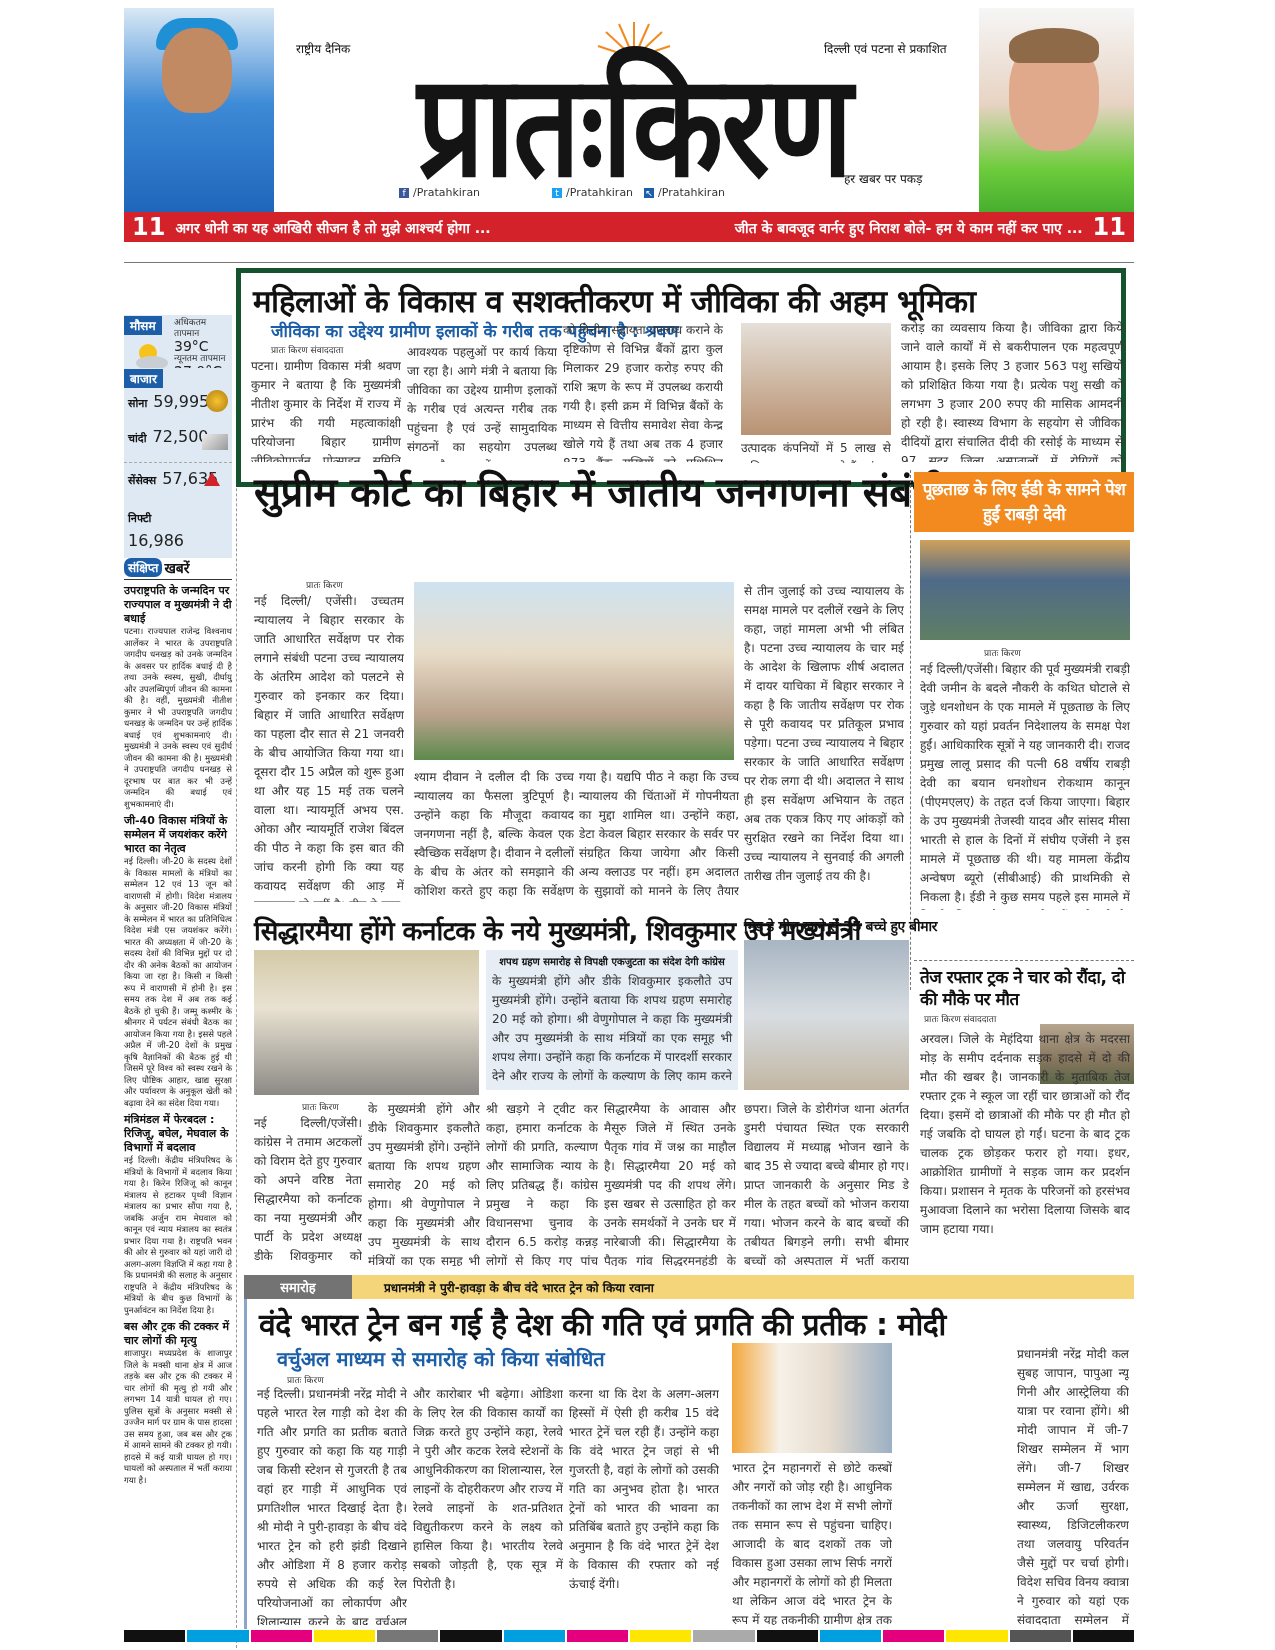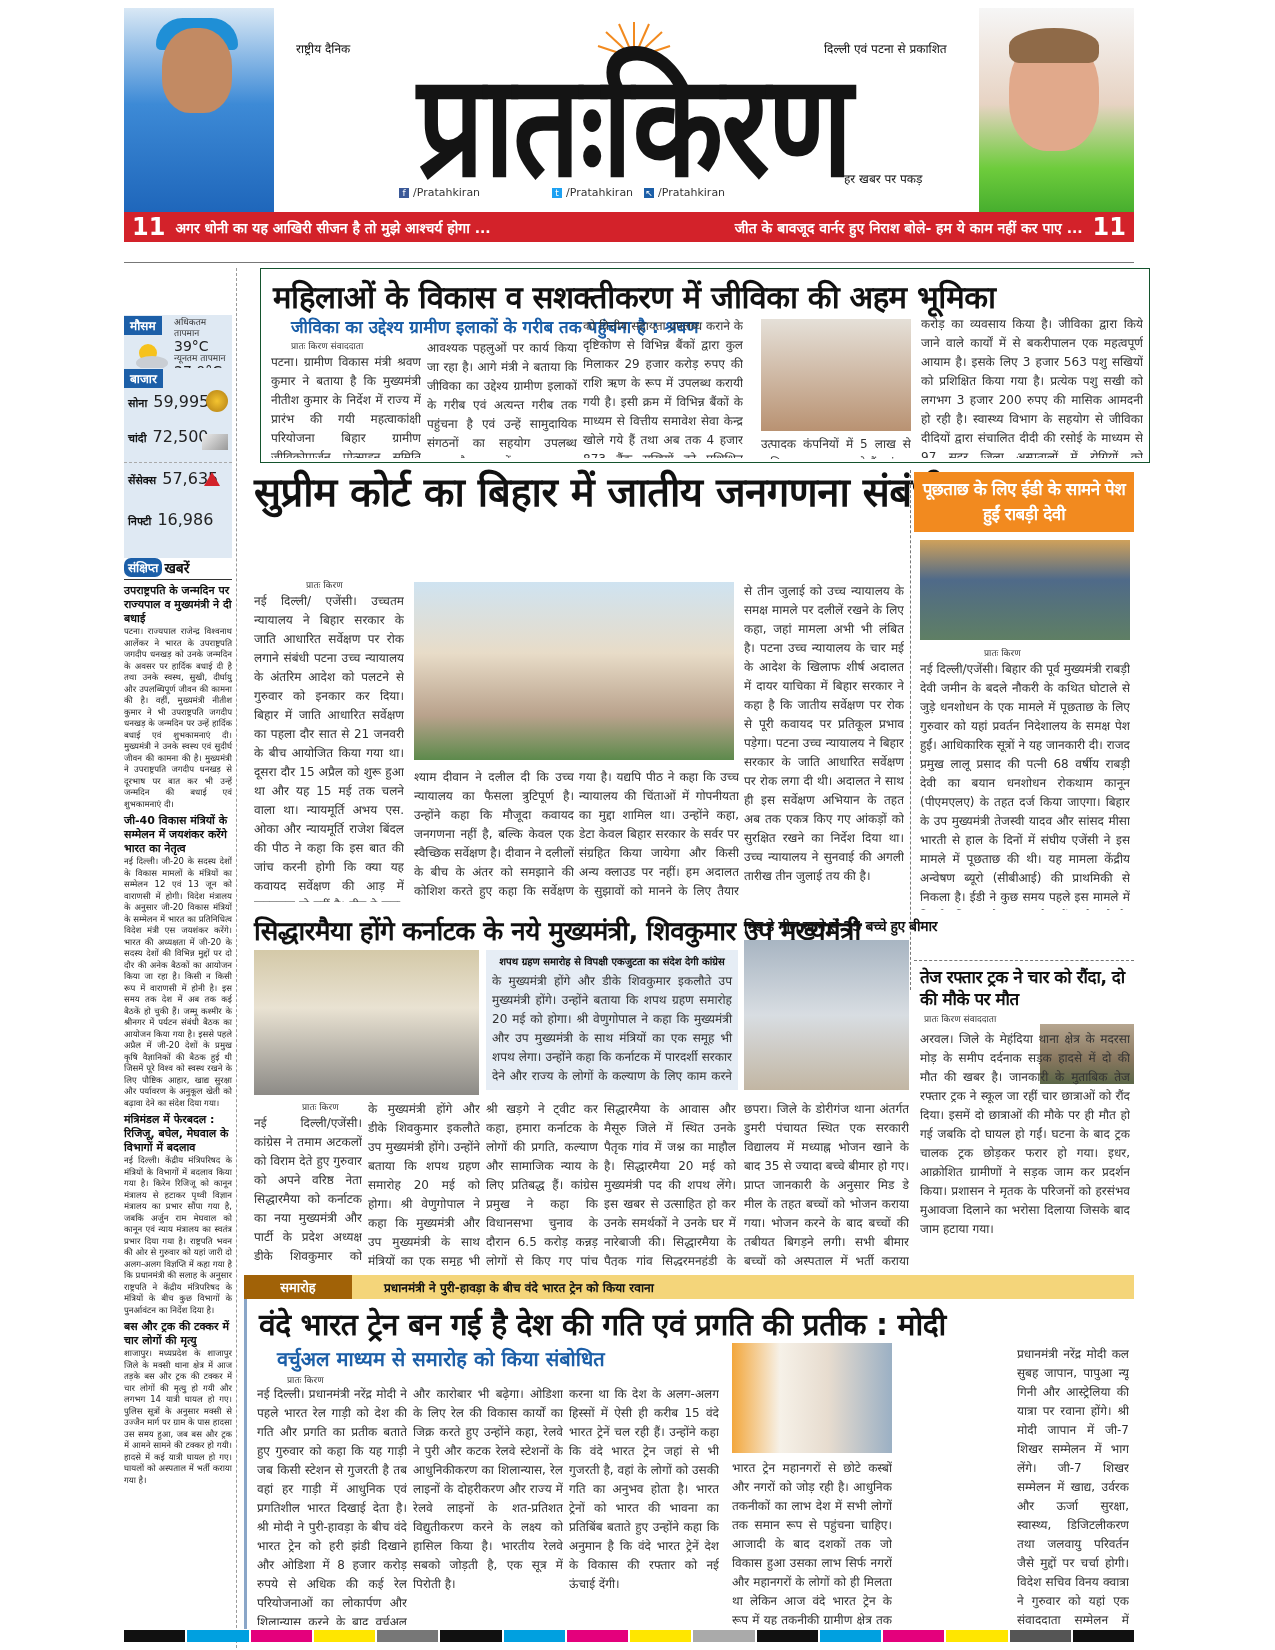--- a/index.html
+++ b/index.html
@@ -49,39 +49,39 @@
   .arrow-up { position:absolute; right:12px; width:0; height:0; border-left:8px solid transparent; border-right:8px solid transparent; border-bottom:14px solid #d3222a; }
   .sankshipt { left: 0; top: 290px; width: 108px; }
   .sankshipt-hdr { display:flex; align-items:center; gap:2px; border-bottom: 1px solid #333; padding-bottom: 2px; }
   .sankshipt-hdr .a { background:#1c5fa8; color:#fff; font-weight:bold; font-size:12px; padding:1px 4px;border-radius:7px; }
   .sankshipt-hdr .b { font-weight:bold; font-size:14px; color:#111; }
   .brief-h { font-size: 11px; font-weight: bold; line-height: 14px; margin-top: 4px; color:#111; }
   .brief-t { font-size: 8.5px; line-height: 11.5px; color: #222; text-align: justify; }
   .vsep { left: 112px; top: 268px; width: 0; height: 1380px; border-left: 1px dashed #999; }
 
   
-  .box1 { left: 136px; top: 268px; width: 890px; height: 195px; border: 1px solid #14532d; }
+  .box1 { left: 112px; top: 268px; width: 890px; height: 219px; border: 5px solid #14532d; }
   .hd { font-weight: 900; color: #111; letter-spacing: -0.5px; white-space: nowrap; }
   .subhd { font-weight: bold; color: #1c5fa8; white-space: nowrap; }
   .byline { font-size: 9px; color: #333; }
   .col { font-size: 12px; line-height: 19px; color: #333; text-align: justify; overflow: hidden; }
   .img { background: #bbb; overflow:hidden; }
   .img-pm { background: linear-gradient(180deg,#e5e0d8,#b99272); }
   .img-court { background: linear-gradient(180deg,#cfe3f1 0%,#e8dcc8 40%,#b9a28c 75%,#5d8a4c 100%); }
   .img-rabri { background: linear-gradient(180deg,#cfa15b 0%,#4f6a89 40%,#5f7f64 100%); }
   .img-cong { background: linear-gradient(180deg,#d4c9a8 0%,#e9e2d2 40%,#8c8a86 100%); }
   .img-hosp { background: linear-gradient(180deg,#a8b5c2 0%,#d8dde2 50%,#c2b6a3 100%); }
   .img-truck { background: linear-gradient(180deg,#b6a690,#87765e 60%,#5a6647 100%); }
   .img-modi { background: linear-gradient(90deg,#f3a73c 0%,#f6f1e8 30%,#e7dccf 60%,#9bb0c4 100%); }
   .orange-box { left: 790px; top: 472px; width: 220px; height: 60px; background: #f28a1f; color:#fff; }
   .dashed-v { border-left: 1px dashed #777; }
   .dashed-h { border-top: 1px dashed #777; }
   .congbox { background: #e6edf5; }
   .samaroh-bar { left: 120px; top: 1275px; width: 890px; height: 24px; background: #f4d57a; }
-  .samaroh-label { position:absolute; left:0; top:0; height:24px; width:108px; background:#a16207; color:#fff; font-weight:bold; font-size: 13px; display:flex; align-items:center; justify-content:center; }
+  .samaroh-label { position:absolute; left:0; top:0; height:24px; width:108px; background:#737373; color:#fff; font-weight:bold; font-size: 13px; display:flex; align-items:center; justify-content:center; }
   .samaroh-txt { position:absolute; left:140px; top:4px; font-size: 12px; font-weight: bold; color:#111; }
   .samaroh-box { left: 120px; top: 1299px; width: 890px; height: 330px; border-left: 3px solid #8aa6c8; }
   .cmyk { left: 0; top: 1630px; width: 1010px; height: 14px; display:flex; gap: 2px; }
   .cmyk span { flex:1; height: 12px; }
 </style>
 </head>
 <body>
 
 <div class="page">
 
@@ -175,21 +175,21 @@
         <span>चांदी</span>
         <span class="val">72,500</span>
       </div>
       <span class="silver" style="top:66px;"></span>
       <div style="border-top:1px dashed #aaa; margin:16px 0 6px;"></div>
       <div class="item">
         <span>सेंसेक्स</span>
         <span class="val">57,635</span>
       </div>
       <span class="arrow-up" style="top:104px;"></span>
-      <div class="item" style="margin-top:22px;">
+      <div class="item" style="margin-top:22px;flex-direction:column;">
         <span>निफ्टी</span>
         <span class="val">16,986</span>
       </div>
     </div>
 
     <div class="abs sankshipt">
       <div class="sankshipt-hdr">
         <span class="a">संक्षिप्त</span>
         <span class="b">खबरें</span>
       </div>

